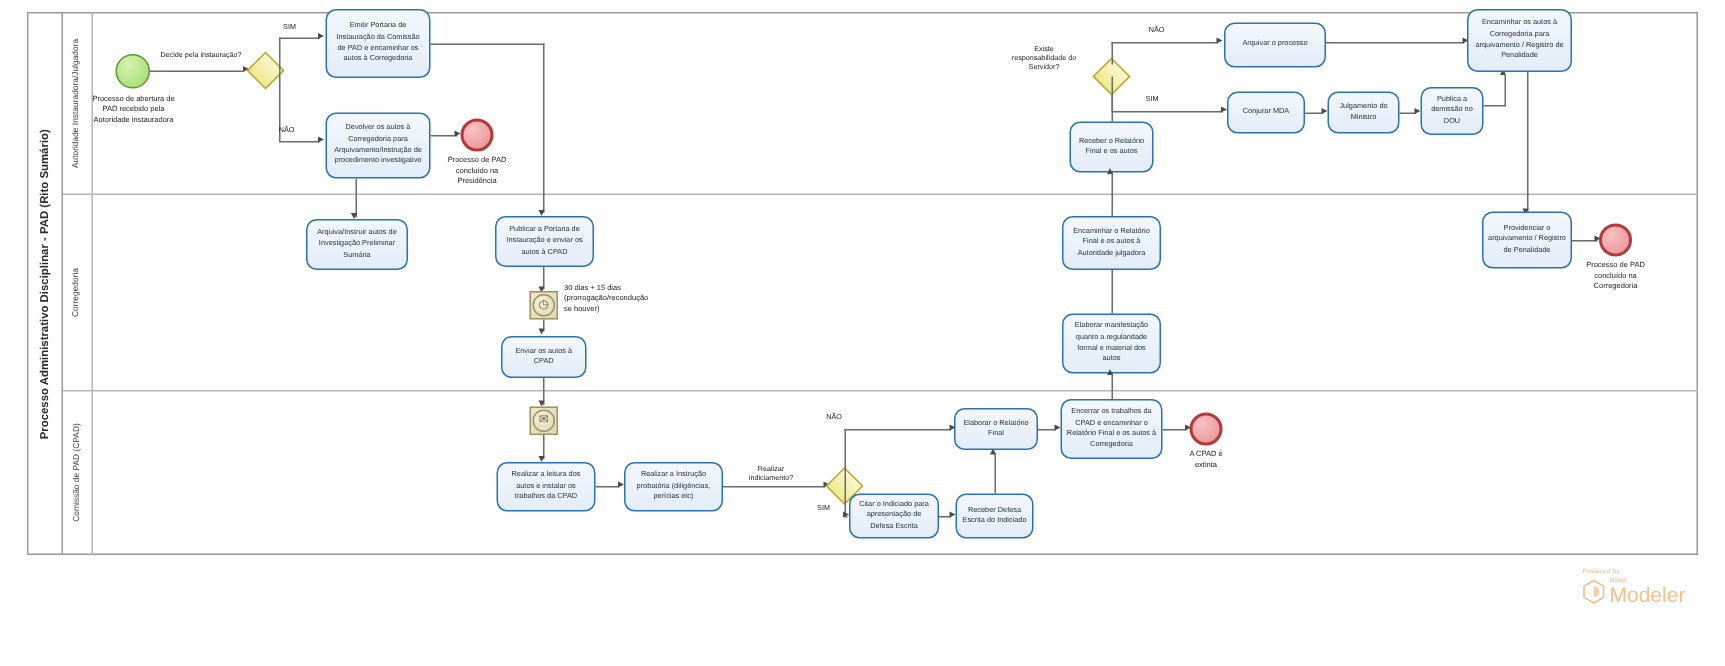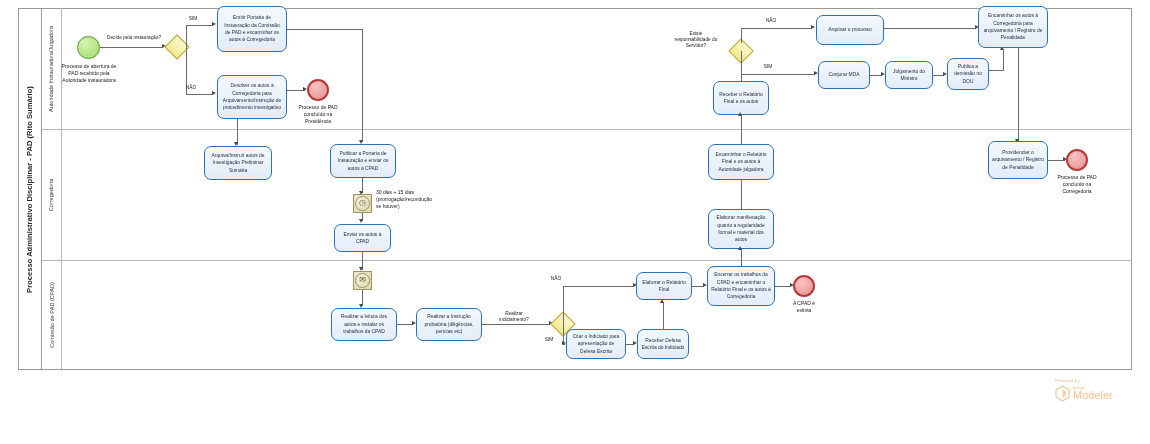--- a/index.html
+++ b/index.html
@@ -46,21 +46,21 @@
   .arr-r{border-top:2.6px solid transparent;border-bottom:2.6px solid transparent;border-left:4.4px solid #4a4a4a;}
   .arr-d{border-left:2.6px solid transparent;border-right:2.6px solid transparent;border-top:4.4px solid #4a4a4a;}
   .arr-u{border-left:2.6px solid transparent;border-right:2.6px solid transparent;border-bottom:4.4px solid #4a4a4a;}
 
   
   .credit{left:1055px;top:378px;width:80px;height:40px;}
   .credit .pb{font-size:4.2px;color:#e8b88a;letter-spacing:.3px;}
   .credit .row{display:flex;align-items:center;gap:3px;margin-top:2px;}
   .credit .hexi{width:15px;height:17px;}
   .credit .brand{font-size:4.3px;color:#f0b884;line-height:1;}
-  .credit .mod{font-size:11px;color:#f5c08c;line-height:1;}
+  .credit .mod{font-size:14px;color:#f5c08c;line-height:1;}
 </style>
 </head>
 <body>
 
 <div id="canvas">
 
   <div class="abs pool"></div>
   <div class="abs pool-label">
     <span>Processo Administrativo Disciplinar - PAD (Rito Sumário)</span>
   </div>

